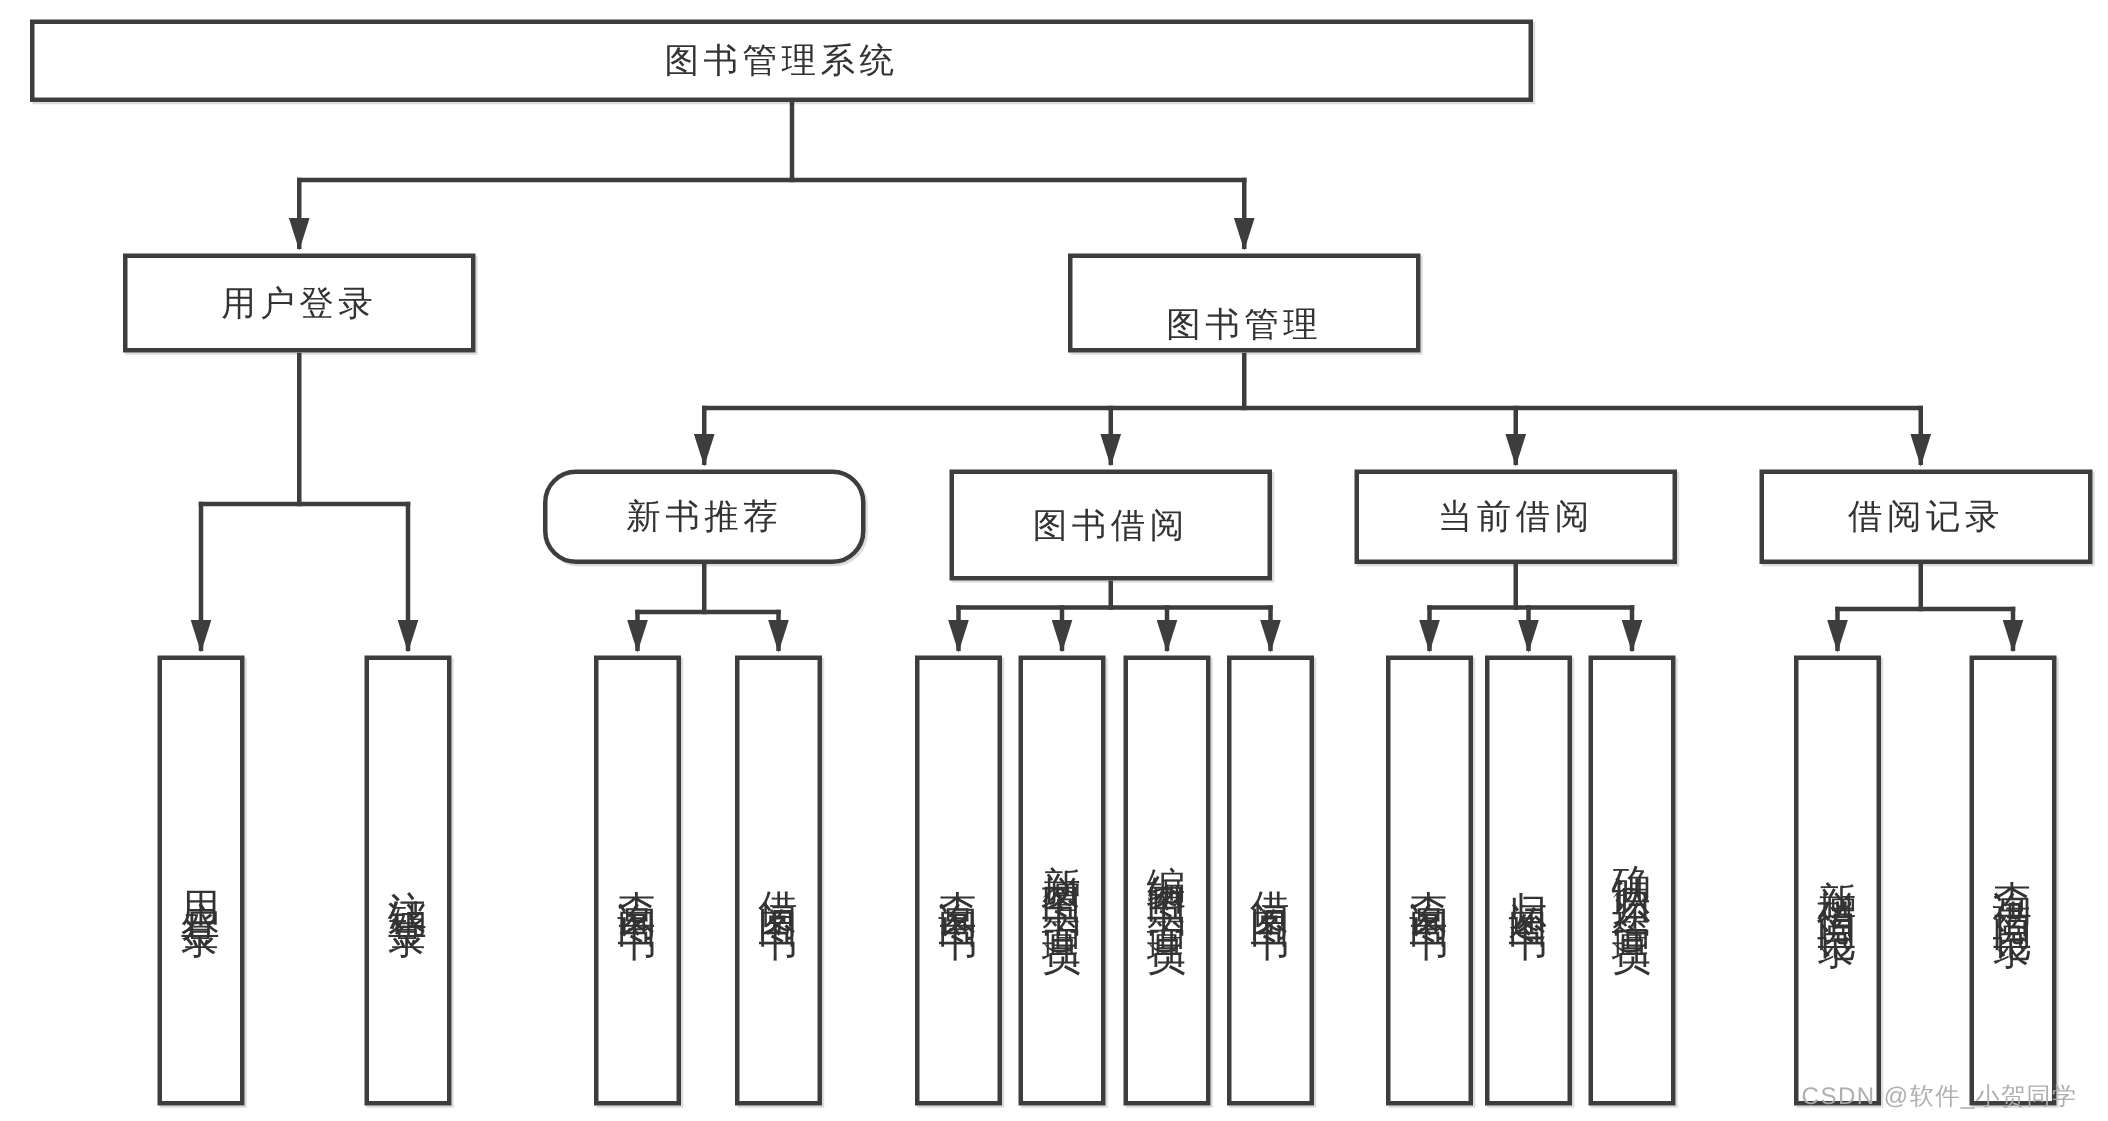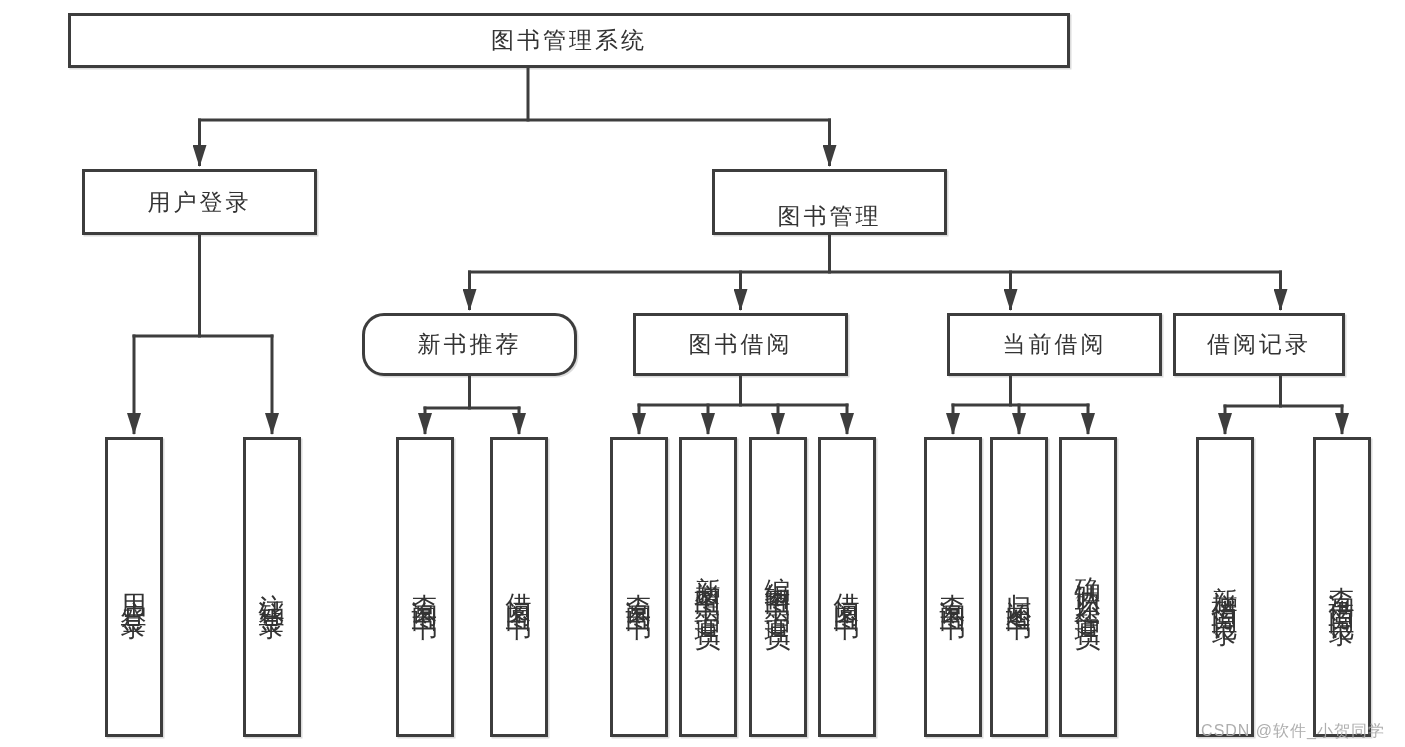--- a/index.html
+++ b/index.html
@@ -106,41 +106,41 @@
     </g>
 
     <g>
       <line x1="1280.5" y1="376" x2="1280.5" y2="407.5"></line>
       <line x1="1223.5" y1="406" x2="1343.5" y2="406"></line>
       <line x1="1225" y1="404.5" x2="1225" y2="434" marker-end="url(#arrow)"></line>
       <line x1="1342" y1="404.5" x2="1342" y2="434" marker-end="url(#arrow)"></line>
     </g>
   </svg>
 
-  <div class="node" style="left:20px;top:13px;width:1002px;height:55px;margin-left:48px;">
+  <div class="node" style="left:20px;top:13px;width:1002px;height:55px;">
     <span class="h-label">图书管理系统</span>
   </div>
 
   <div class="node" style="left:82px;top:169px;width:235px;height:66px;">
     <span class="h-label">用户登录</span>
   </div>
   <div class="node" style="left:712px;top:169px;width:235px;height:66px;align-items:flex-end;">
     <span class="h-label">图书管理</span>
   </div>
 
   <div class="node" style="left:362px;top:313px;width:215px;height:63px;border-radius:22px;">
     <span class="h-label">新书推荐</span>
   </div>
-  <div class="node" style="left:633px;top:313px;width:215px;height:63px;">
+  <div class="node" style="left:633px;top:313px;width:215px;height:74px;">
     <span class="h-label">图书借阅</span>
   </div>
-  <div class="node" style="left:903px;top:313px;width:215px;height:63px;margin-left:44px;">
+  <div class="node" style="left:903px;top:313px;width:215px;height:63px;">
     <span class="h-label">当前借阅</span>
   </div>
-  <div class="node" style="left:1173px;top:313px;width:172px;height:63px;">
+  <div class="node" style="left:1173px;top:313px;width:222px;height:63px;">
     <span class="h-label">借阅记录</span>
   </div>
 
   <div class="node" style="left:105px;top:437px;width:58px;height:300px;">
     <span class="v-label">用户登录</span>
   </div>
   <div class="node" style="left:243px;top:437px;width:58px;height:300px;">
     <span class="v-label">注销登录</span>
   </div>
 

